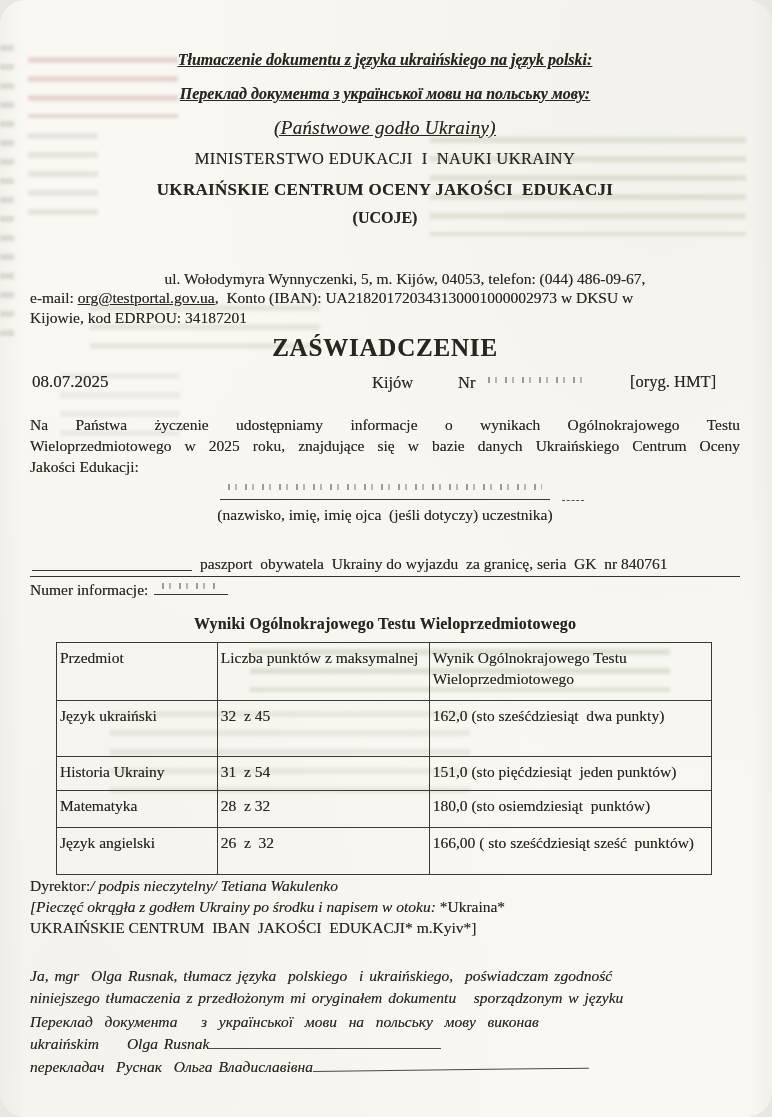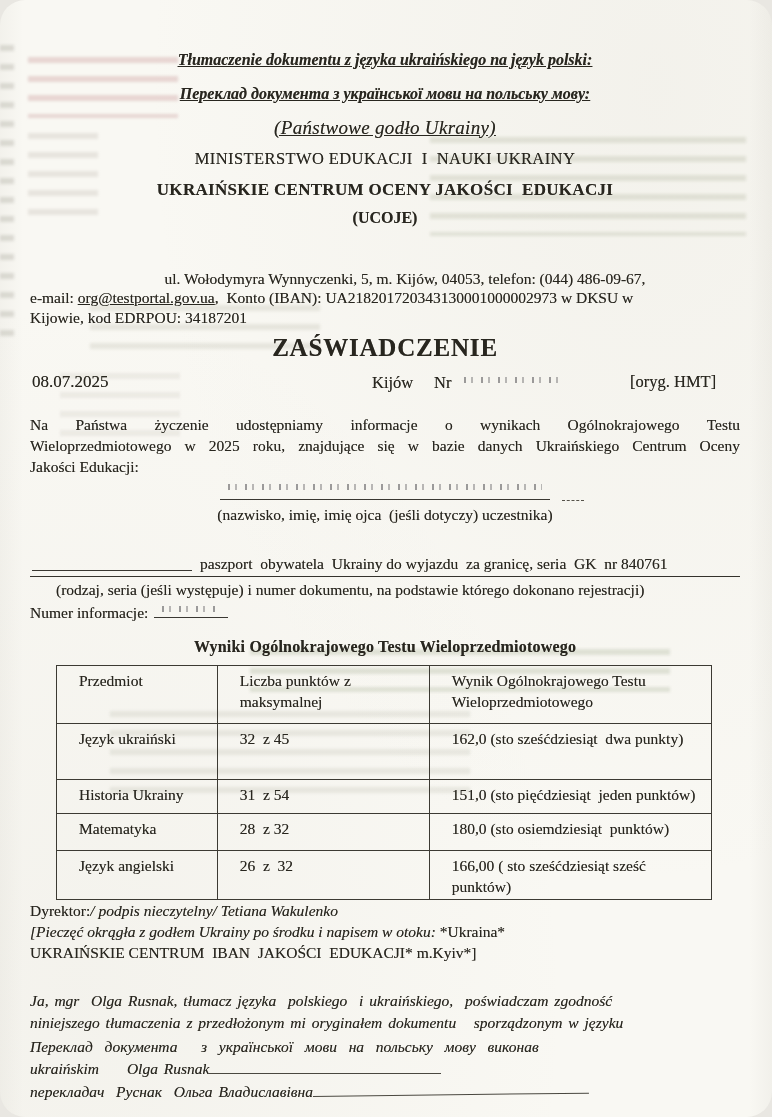--- a/index.html
+++ b/index.html
@@ -27,21 +27,21 @@
   .godlo{font-size:19px;margin-top:11px;letter-spacing:.3px;}
   .ministry{font-size:16.5px;margin-top:8px;letter-spacing:.4px;}
   .center-name{font-size:17px;margin-top:9px;letter-spacing:.3px;}
   .ucoje{font-size:16px;margin-top:7px;}
   .addr{margin-top:7px;line-height:19.5px;}
   .addr-l1{text-align:center;padding-left:40px;margin-top:40px;}
   .cert-title{font-size:25px;letter-spacing:.8px;margin-top:5px;}
   .date-row{position:relative;height:26px;margin-top:6px;font-size:16.5px;}
   .date-row .date{position:absolute;left:2px;top:0;font-size:17px;}
   .date-row .city{position:absolute;left:342px;top:1px;}
-  .date-row .nr{position:absolute;left:404px;top:1px;}
+  .date-row .nr{position:absolute;left:428px;top:1px;}
   .date-row .oryg{position:absolute;left:600px;top:0;}
   .intro{margin-top:17px;}
   .intro .ln{text-align:justify;text-align-last:justify;line-height:21px;}
   .intro .ln.last{text-align:left;text-align-last:left;}
   .name-strip{position:relative;width:330px;margin:3px auto 0;height:19px;border-bottom:1.6px solid #3a3832;}
   .name-dash{position:absolute;right:-34px;bottom:-2px;width:22px;border-top:1.6px dashed #55524a;}
   .marks{position:absolute;left:8px;right:8px;top:4px;height:6px;
     background:repeating-linear-gradient(90deg, rgba(80,78,82,.55) 0 2px, transparent 2px 7px, rgba(80,78,82,.38) 7px 9px, transparent 9px 17px);
     filter:blur(.7px);}
   .name-caption{margin-top:5px;font-size:15.5px;}
@@ -49,21 +49,21 @@
   .doc-line{position:relative;padding-left:170px;line-height:22px;}
   .doc-lead{position:absolute;left:2px;top:17px;width:160px;border-top:1.4px solid #3a3832;}
   .doc-rule{border:none;border-top:1.6px solid #34322c;margin:1px 0 0 0;}
   .doc-caption{padding-left:26px;margin-top:2px;line-height:21px;}
   .certno-line{margin-top:2px;line-height:22px;}
   .redact{display:inline-block;position:relative;vertical-align:baseline;}
   .redact.nr-redact{width:118px;height:15px;}
   .redact.cert-redact{width:74px;height:15px;border-bottom:1.5px solid #3a3832;margin-left:6px;}
   .results-title{margin-top:13px;font-size:16px;letter-spacing:.2px;}
   table.results{border-collapse:collapse;margin:7px 0 0 26px;table-layout:fixed;width:656px;}
-  table.results td{border:1.6px solid #3c3a33;vertical-align:top;padding:4px 8px 2px 22px;line-height:21px;margin-left:20px;}
+  table.results td{border:1.6px solid #3c3a33;vertical-align:top;padding:4px 8px 2px 3px;line-height:21px;margin-left:20px;}
   .col1{width:160px;}.col2{width:211px;}.col3{width:281px;}
   tr.h-row{height:58px;} tr.r1{height:56px;} tr.r2{height:34px;} tr.r3{height:37px;} tr.r4{height:47px;}
   .verif{margin-top:8px;line-height:21px;width:705px;}
   .dir-line,.seal1,.seal2{line-height:21px;}
   .translator{margin-top:27px;font-size:15.5px;word-spacing:2px;}
   .translator .ln{line-height:22.5px;}
   .sig-gap{display:inline-block;width:28px;}
   .sig-line{display:inline-block;width:232px;border-bottom:1.3px solid #4a4840;height:14px;}
   .sig-line.ua{width:276px;transform:rotate(-.7deg);transform-origin:left bottom;}
   .translator-ua{margin-top:1px;}
@@ -124,21 +124,20 @@
 
     <div class="name-strip">
       <span class="marks"></span>
       <span class="name-dash"></span>
     </div>
     <div class="c name-caption pre">(nazwisko, imię, imię ojca  (jeśli dotyczy) uczestnika)</div>
 
     <div class="doc-block">
       <div class="doc-line pre"><span class="doc-lead"></span><span>paszport  obywatela  Ukrainy do wyjazdu  za granicę, seria  GK  nr 840761</span></div>
       <hr class="doc-rule">
-      <div class="doc-caption">(rodzaj, seria (jeśli występuje) i numer dokumentu, na podstawie którego dokonano rejestracji)</div>
       <div class="certno-line"><span>Numer informacje:</span><span class="redact cert-redact"><span class="marks"></span></span></div>
     </div>
 
     <div class="c b results-title">Wyniki Ogólnokrajowego Testu Wieloprzedmiotowego</div>
     <table class="results">
       <colgroup>
           <col class="col1">
           <col class="col2">
           <col class="col3">
         </colgroup>

